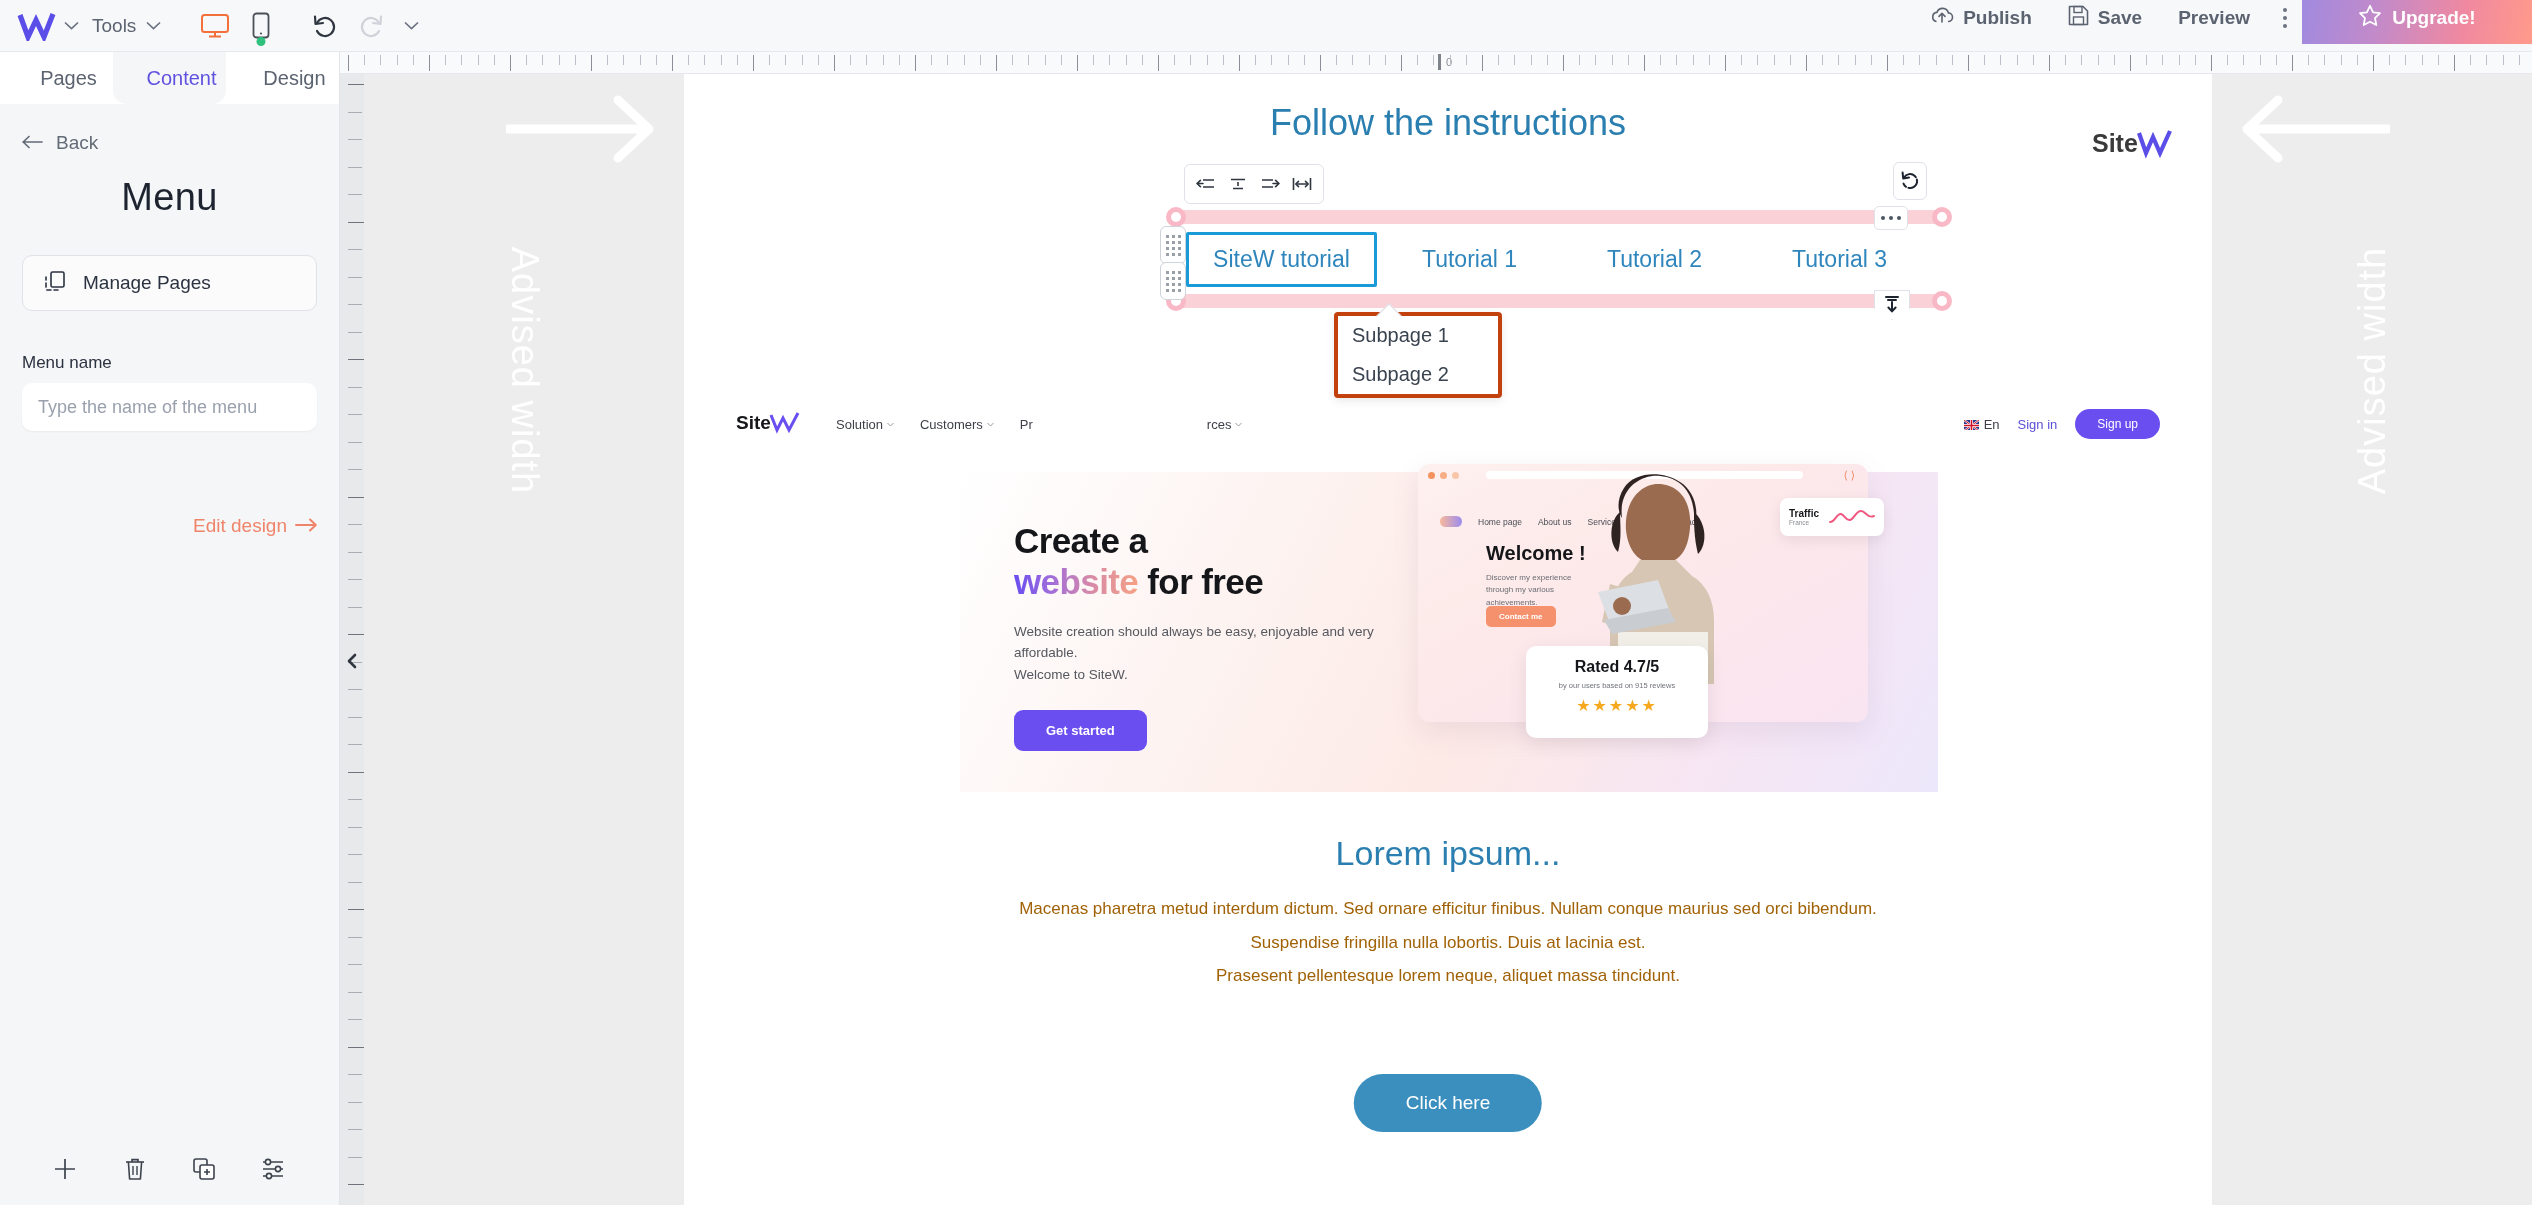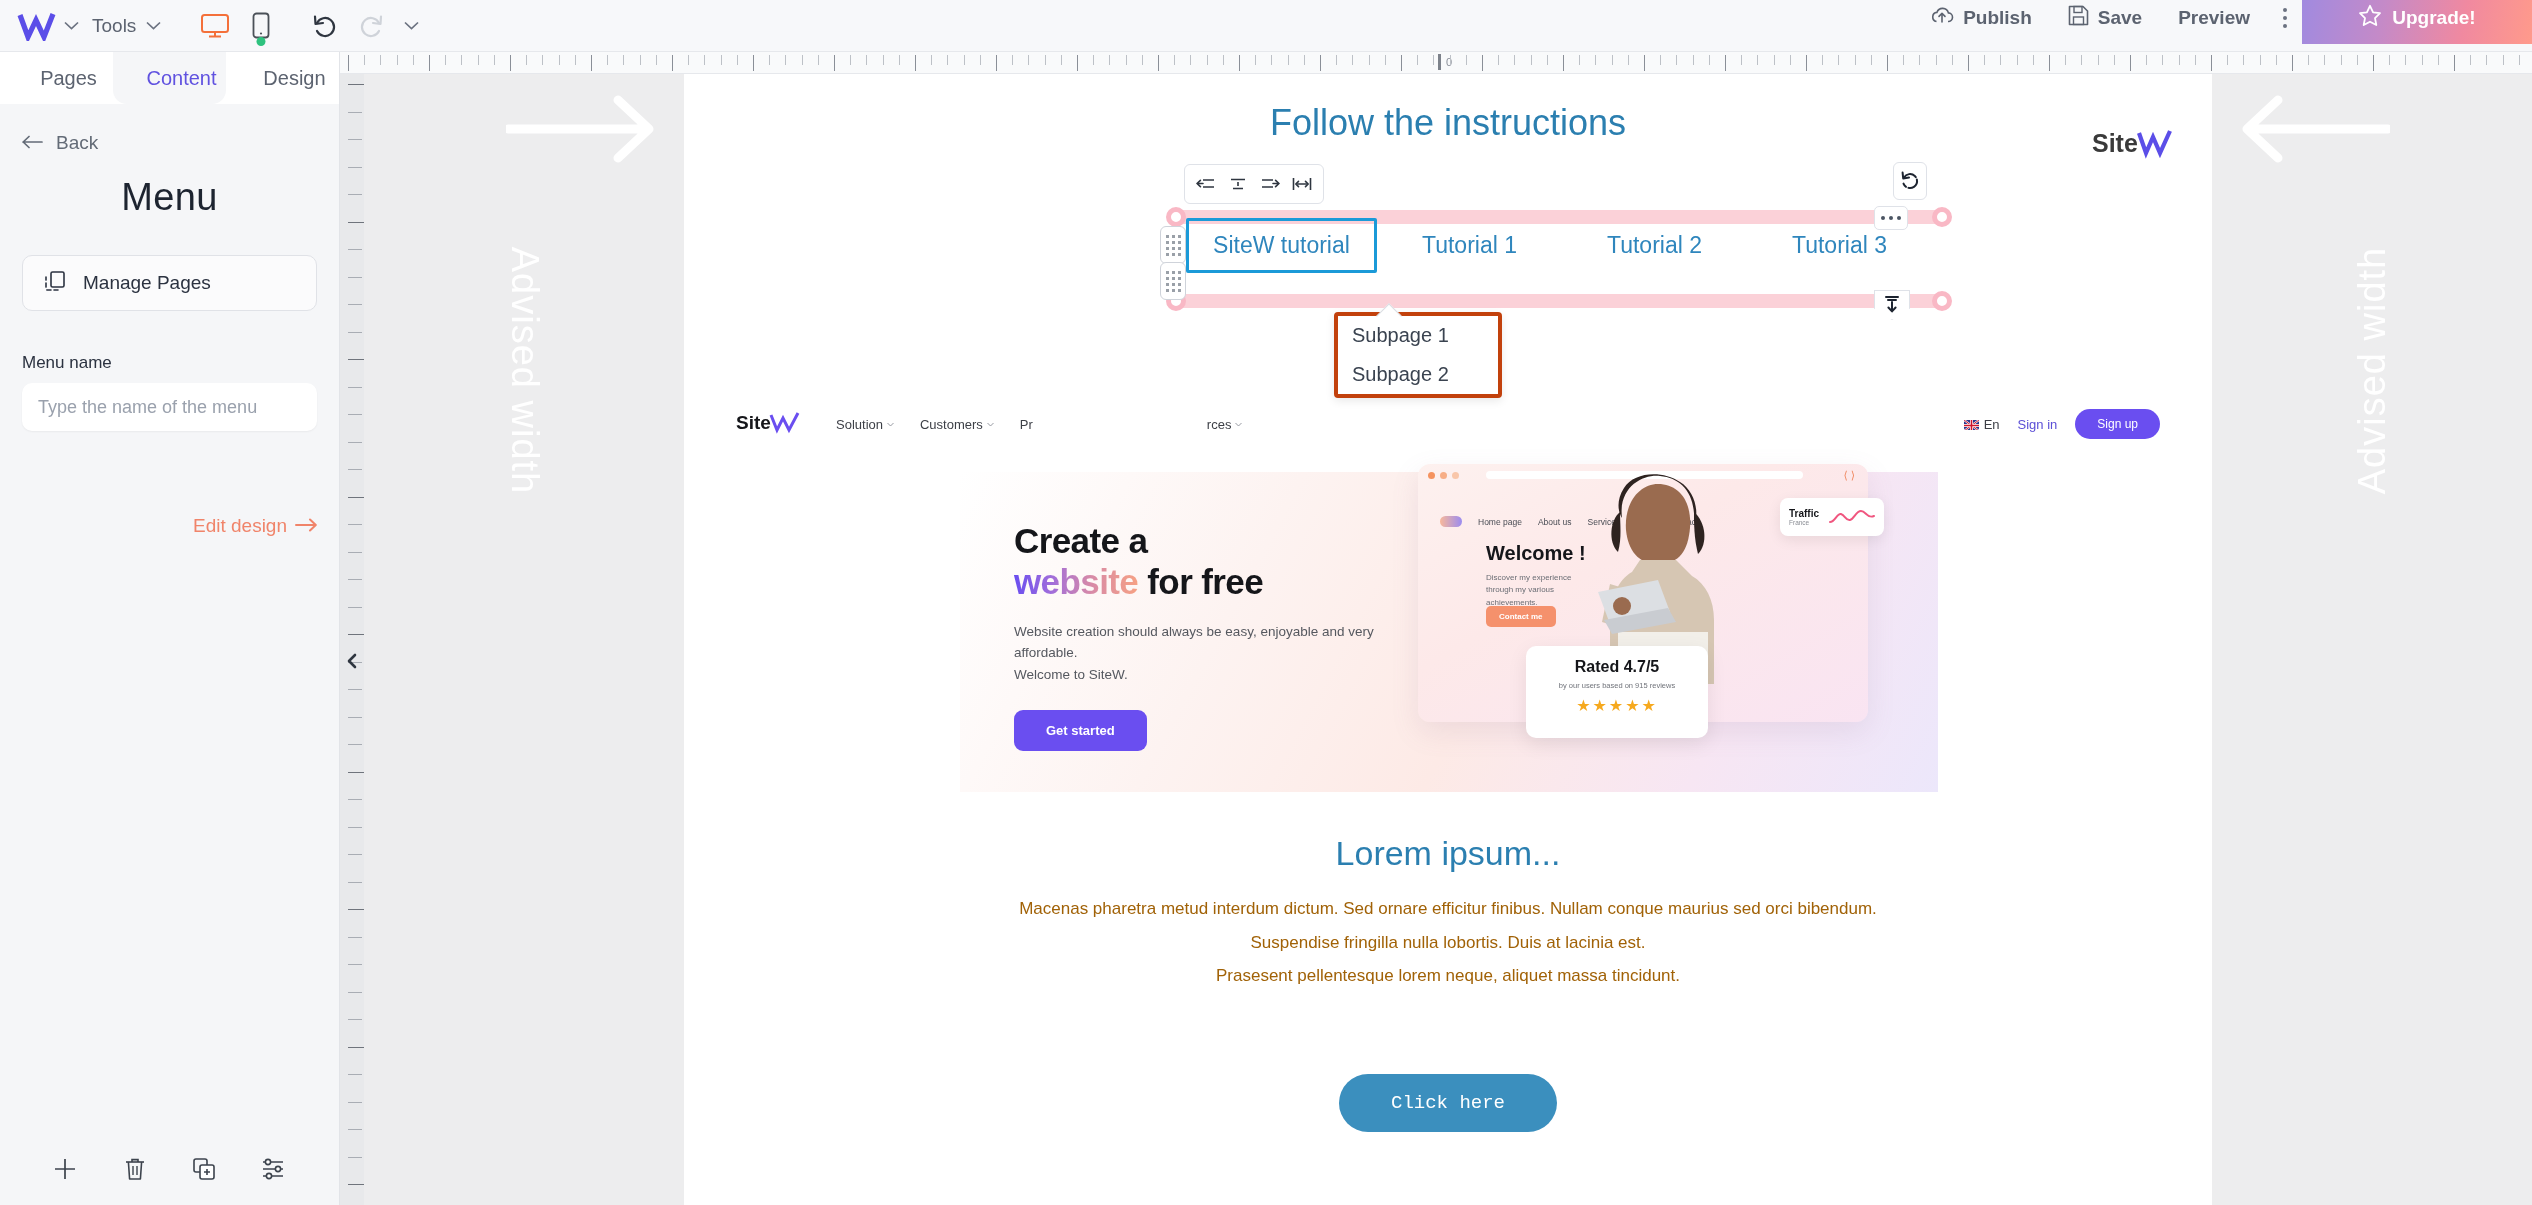--- a/index.html
+++ b/index.html
@@ -109,21 +109,21 @@
     display: flex; align-items: center; gap: 2px; padding: 0 6px;
   }
   .aligntool .ic { width: 30px; height: 34px; display:flex; align-items:center; justify-content:center; cursor:pointer; }
   .resettool { position: absolute; left: 719px; top: -48px; width: 34px; height: 38px; border: 1px solid #dfe2e8; border-radius: 6px; background: #fff; display:flex;align-items:center;justify-content:center; cursor:pointer;}
   .dotstool { position: absolute; left: 700px; top: -4px; width: 34px; height: 24px; border: 1px solid #dfe2e8; border-radius: 5px; background: #fff; display:flex;align-items:center;justify-content:center; gap:4px; cursor:pointer;}
   .dotstool i { width: 4px; height: 4px; border-radius:50%; background:#4b5563; display:block;}
   .pushtool { position: absolute; left: 700px; top: 80px; width: 36px; height: 30px; background: #fff; border: 1px solid #dfe2e8;
               display:flex; align-items:flex-start; justify-content:center; cursor:pointer;
               clip-path: polygon(0 0, 100% 0, 100% 62%, 50% 100%, 0 62%); }
 
-  .menurow { position: absolute; left: 12px; top: 4px; width: 746px; height: 62px; display: flex; align-items: center; }
+  .menurow { position: absolute; left: 12px; top: 18px; width: 746px; height: 62px; display: flex; align-items: center; }
   .menuitem { flex: 1; text-align: center; font-size: 23px; color: #2f86bd; cursor: pointer; padding: 11px 0; }
   .menuitem.selected { border: 3px solid #1b9ad8; color: #2f86bd; border-radius: 2px; }
 
   .subdrop {
     position: absolute; left: 650px; top: 238px; width: 168px; height: 86px; background: #ffffff;
     border: 4px solid #c2410c; border-radius: 4px; box-shadow: 0 3px 10px rgba(0,0,0,.09); z-index: 20;
   }
   .subdrop .notch { position: absolute; left: 42px; top: -9px; width: 18px; height: 18px; background: #fff; border-left:1px solid #dadde2; border-top:1px solid #dadde2; transform: rotate(45deg); }
   .subitem { font-size: 20px; color: #3a4350; padding: 8px 14px; cursor: pointer; }
 
@@ -164,21 +164,21 @@
   .mk-traffic .t1 { font-size: 10px; font-weight: 700; color: #15161a; }
   .mk-traffic .t2 { font-size: 6.5px; color: #8a8d94; }
   .mk-rated { position: absolute; left: 108px; top: 182px; width: 182px; height: 92px; background: #fff; border-radius: 10px; box-shadow: 0 6px 20px rgba(0,0,0,.08); text-align: center; padding-top: 12px;}
   .mk-rated .r1 { font-size: 16px; font-weight: 700; color: #15161a; }
   .mk-rated .r2 { font-size: 7.5px; color: #70737a; margin-top: 5px; }
   .mk-stars { margin-top: 6px; font-size: 16px; color: #f6a91e; letter-spacing: 2px; }
 
   .lorem-h { position: absolute; left: 0; top: 760px; width: 100%; text-align: center; font-size: 34px; color: #2b7fb0; }
   .lorem-p { position: absolute; left: 0; top: 818px; width: 100%; text-align: center; font-size: 17px; color: #a16207; line-height: 1.98; }
   .clickbtn { position: absolute; left: 50%; transform: translateX(-50%); top: 1000px; background: #3b8fbe; color: #fff;
-              font-size: 19px; border-radius: 30px; padding: 18px 52px; cursor: pointer; font-family: Liberation Mono, monospace; }
+              font-size: 19px; border-radius: 30px; padding: 18px 52px; cursor: pointer; }
 </style>
 </head>
 <body>
 
 <div id="app">
 
   <div class="topbar">
     <div class="tb-left">
       <div class="tb-logo">
         <svg width="40" height="30" viewBox="0 0 40 30">

